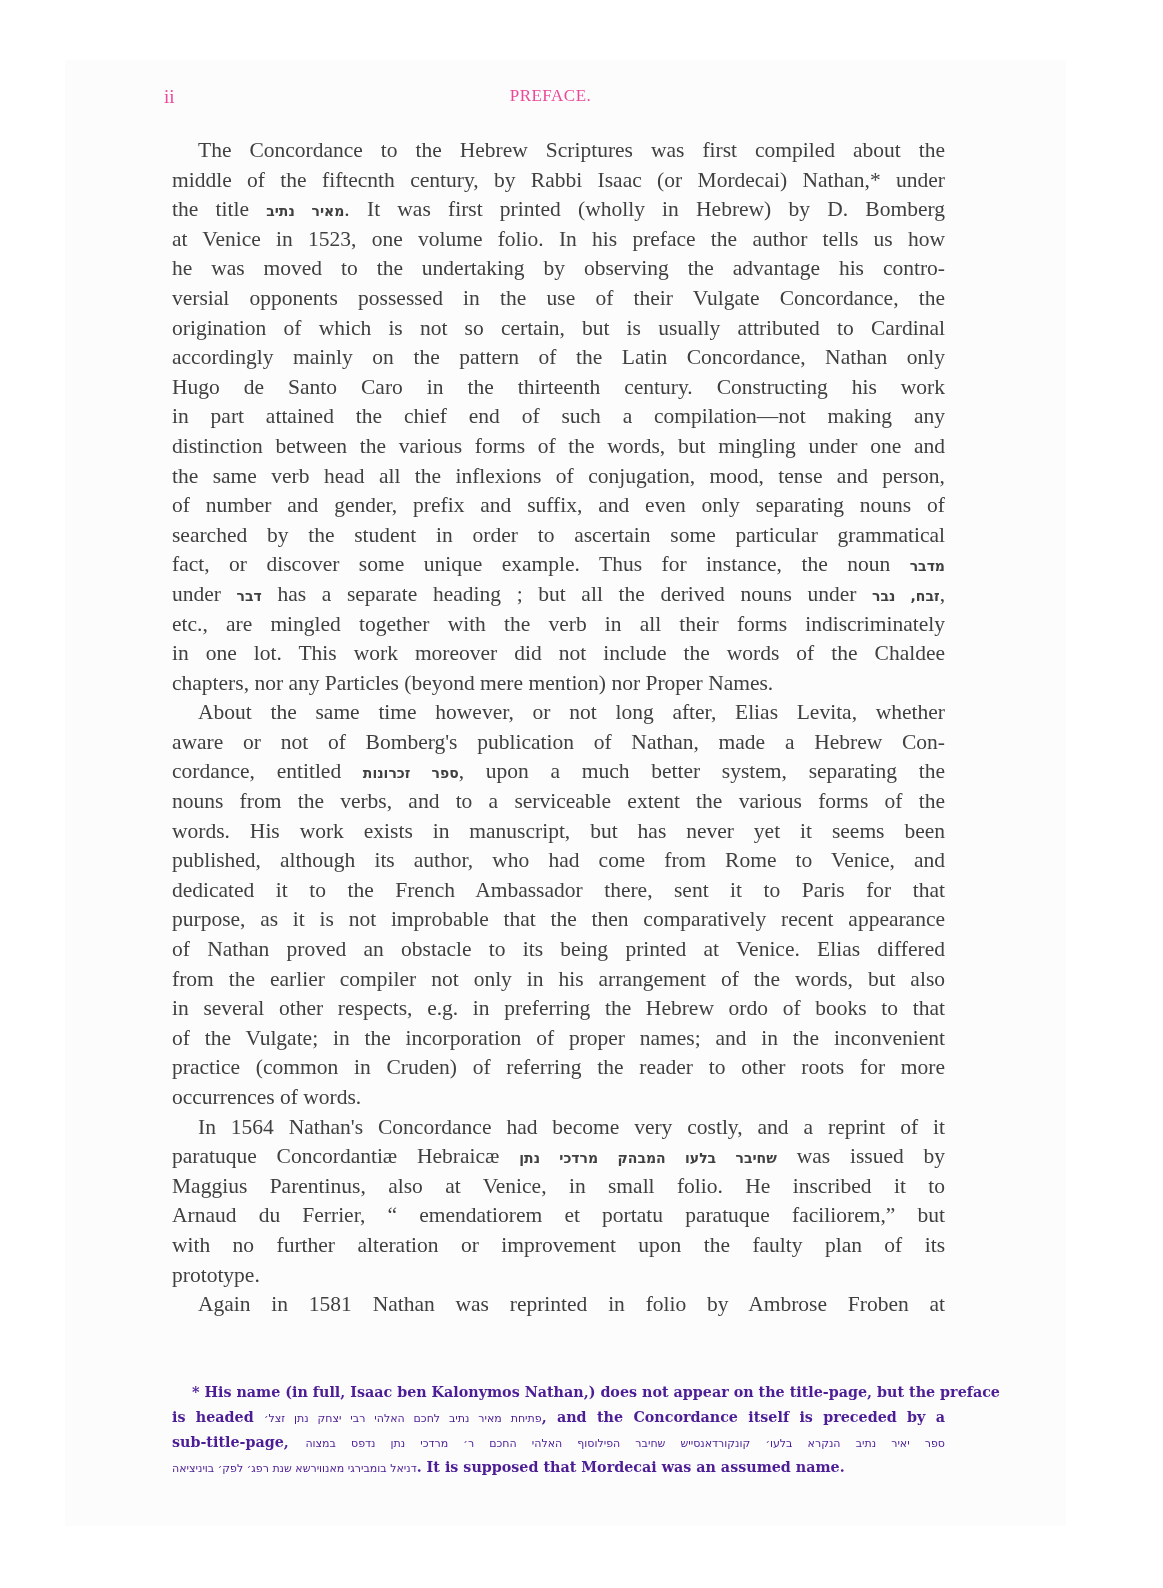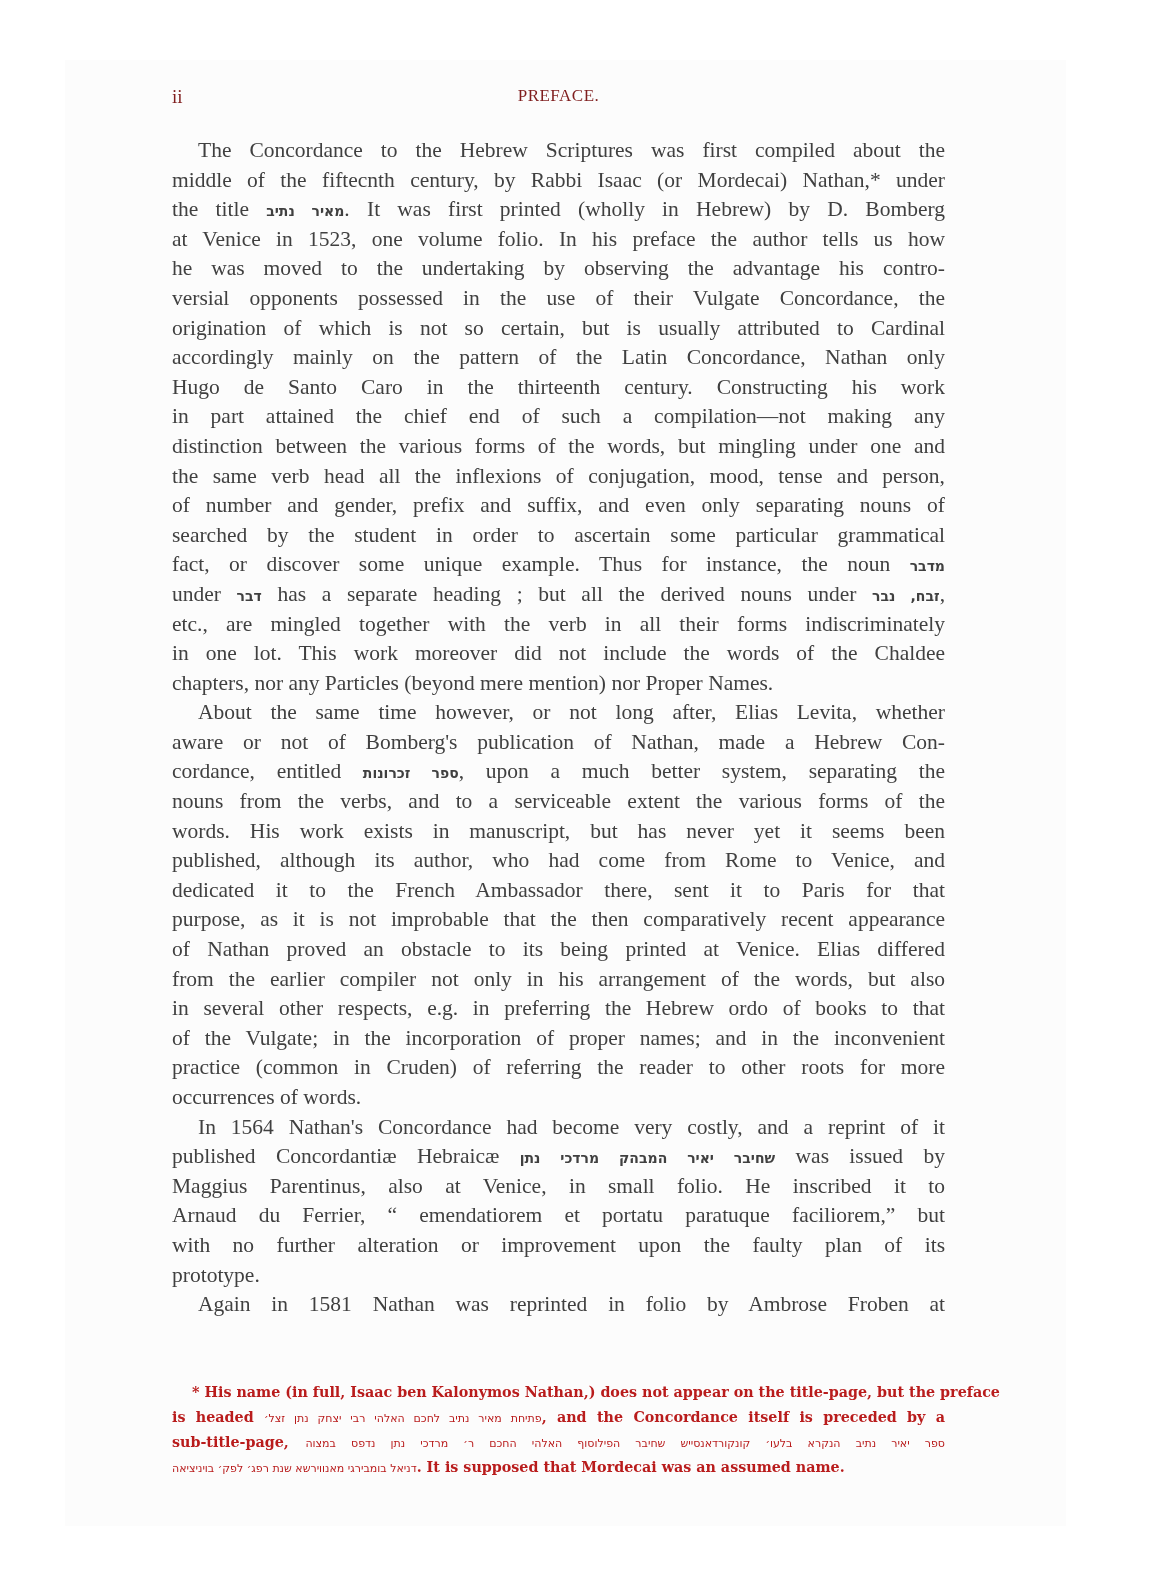--- a/index.html
+++ b/index.html
@@ -2,38 +2,38 @@
 <html><head>
 <meta charset="utf-8">
 <style>
   html, body { margin:0; padding:0; background:#ffffff; }
   body { width:1163px; height:1588px; position:relative; overflow:hidden; }
   .page {
     position:absolute; left:65px; top:60px; width:1001px; height:1466px;
     background:#fcfcfc;
   }
   .running-head {
-    position:absolute; top:86px; left:172px; width:773px; height:30px;
-    font-family:"Liberation Serif", "DejaVu Serif", serif; color:#7f1d1d;text-decoration:underline;
+    position:absolute; top:86px; left:164px; width:773px; height:30px;
+    font-family:"Liberation Serif", "DejaVu Serif", serif; color:#ec4899;text-decoration:underline;
   }
   .folio { position:absolute; left:0; top:0; font-size:19px; }
   .head-title { position:absolute; left:0; right:0; top:0; text-align:center; font-size:17px; letter-spacing:0.5px; }
   .body-text {
     position:absolute; left:172px; top:136px; width:773px;
     font-family:"Liberation Serif", "DejaVu Serif", serif;
     font-size:21.5px; line-height:29.6px; color:#404040;
   }
   .line { display:block; white-space:nowrap; text-align:justify; text-align-last:justify; height:29.6px; }
   .line.last { text-align-last:left; }
   .line.indent { padding-left:26px; }
   .heb { font-family:"DejaVu Sans", sans-serif; font-size:14px; font-weight:bold; direction:rtl; unicode-bidi:isolate; }
   .footnote {
     position:absolute; left:172px; top:1380px; width:773px;
     font-family:"DejaVu Serif", "Liberation Serif", serif;
-    font-size:14.3px; line-height:25px; color:#b91c1c; font-weight:bold;
+    font-size:14.3px; line-height:25px; color:#4c1d95; font-weight:bold;
   }
   .footnote .line { height:25px; }
   .footnote .heb { font-size:11px; font-weight:normal; }
   .footnote .line.indent { padding-left:20px; }
 </style>
 </head>
 <body>
 
 <div class="page"></div>
 
@@ -70,21 +70,21 @@
     <span class="line"><span>published, although its author, who had come from Rome to Venice, and</span></span>
     <span class="line"><span>dedicated it to the French Ambassador there, sent it to Paris for that</span></span>
     <span class="line"><span>purpose, as it is not improbable that the then comparatively recent appearance</span></span>
     <span class="line"><span>of Nathan proved an obstacle to its being printed at Venice.  Elias differed</span></span>
     <span class="line"><span>from the earlier compiler not only in his arrangement of the words, but also</span></span>
     <span class="line"><span>in several other respects, e.g. in preferring the Hebrew ordo of books to that</span></span>
     <span class="line"><span>of the Vulgate; in the incorporation of proper names; and in the inconvenient</span></span>
     <span class="line"><span>practice (common in Cruden) of referring the reader to other roots for more</span></span>
     <span class="line last"><span>occurrences of words.</span></span>
     <span class="line indent"><span>In 1564 Nathan's Concordance had become very costly, and a reprint of it</span></span>
-    <span class="line"><span>published Concordantiæ Hebraicæ </span><span class="heb">שחיבר יאיר המבהק מרדכי נתן</span><span> was issued by</span></span>
+    <span class="line"><span>paratuque Concordantiæ Hebraicæ </span><span class="heb">שחיבר בלעו המבהק מרדכי נתן</span><span> was issued by</span></span>
     <span class="line"><span>Maggius Parentinus, also at Venice, in small folio.  He inscribed it to</span></span>
     <span class="line"><span>Arnaud du Ferrier, “ emendatiorem et portatu paratuque faciliorem,” but</span></span>
     <span class="line"><span>with no further alteration or improvement upon the faulty plan of its</span></span>
     <span class="line last"><span>prototype.</span></span>
     <span class="line indent"><span>Again in 1581 Nathan was reprinted in folio by Ambrose Froben at</span></span>
   </div>
 
 <div class="footnote" id="footnote">
     <span class="line indent"><span>* His name (in full, Isaac ben Kalonymos Nathan,) does not appear on the title-page, but the preface</span></span>
     <span class="line"><span>is headed </span><span class="heb">פתיחת מאיר נתיב לחכם האלהי רבי יצחק נתן זצל׳</span><span>, and the Concordance itself is preceded by a</span></span>

